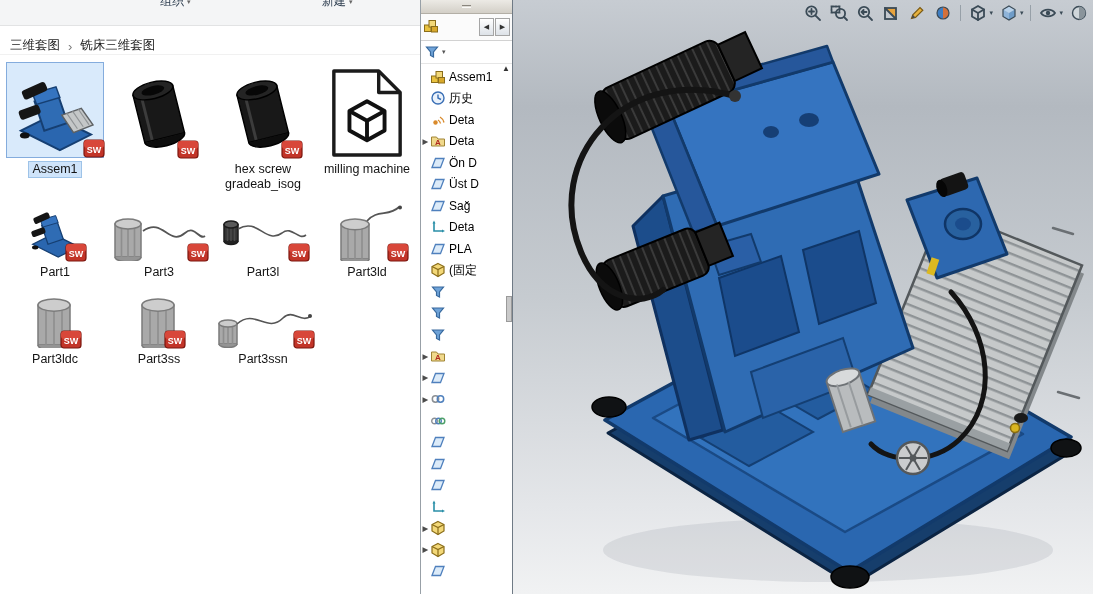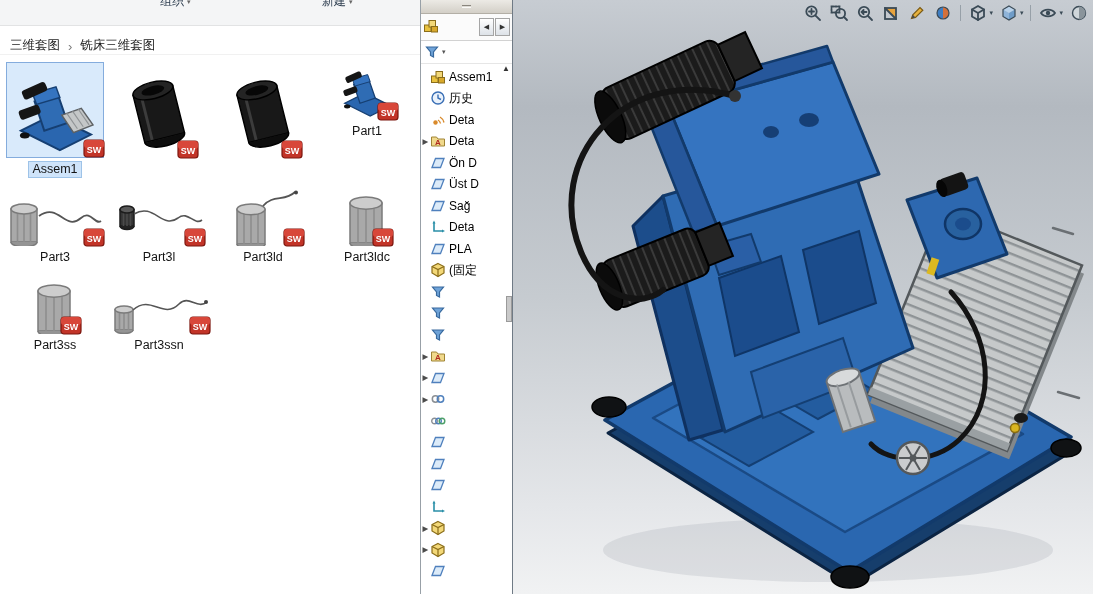--- a/index.html
+++ b/index.html
@@ -128,20 +128,34 @@
               <ellipse cx="39" cy="17" rx="21" ry="8.5" fill="#242424" stroke="#000" stroke-width="1.5"></ellipse>
               <ellipse cx="39" cy="17" rx="12" ry="4.5" fill="#070707"></ellipse>
             </g>
           </svg>
           <span class="sw-badge"><svg width="22" height="20" viewBox="0 0 22 20">
               <rect x="1" y="2" width="20" height="17" rx="3" fill="#c23428" stroke="#7c160e" stroke-width="1.2"></rect>
               <rect x="1" y="2" width="20" height="8" rx="3" fill="#d8473a"></rect>
               <text x="11" y="14.5" font-size="9" font-weight="bold" text-anchor="middle" fill="#fff" font-family="Liberation Sans,sans-serif">SW</text>
             </svg></span>
         </div>
+        <div class="filelabel">hex screw gradeab_isog</div>
+      </div>
+      <div class="cell tall">
+        <div class="thumbbox">
+          <svg width="78" height="90" viewBox="0 0 80 92">
+            <path d="M6,3 H52 L74,25 V89 H6 Z" fill="#fff" stroke="#1b1b1b" stroke-width="3.5" stroke-linejoin="round"></path>
+            <path d="M52,3 V25 H74" fill="none" stroke="#1b1b1b" stroke-width="3.5" stroke-linejoin="round"></path>
+            <g stroke="#111" stroke-width="4" fill="none" stroke-linejoin="round">
+              <path d="M40,34 L58,44 V64 L40,74 L22,64 V44 Z"></path>
+              <path d="M22,44 L40,54 L58,44 M40,54 V74"></path>
+            </g>
+          </svg>
+        </div>
+        <div class="filelabel">milling machine</div>
       </div>
       <div class="cell">
         <div class="thumbbox">
           <svg width="60" height="50" viewBox="0 0 94 78">
             <path d="M12,52 L44,36 L84,56 L52,72 Z" fill="#2a66af" stroke="#163f72" stroke-width="2"></path>
             <path d="M26,22 L50,15 L60,44 L36,52 Z" fill="#2f6cb4" stroke="#163f72" stroke-width="2"></path>
             <path d="M24,14 L48,7 L52,18 L28,25 Z" fill="#3574c0" stroke="#163f72" stroke-width="1.5"></path>
             <g transform="translate(26,11) rotate(-24)">
               <rect x="-13" y="-5" width="26" height="10" rx="3" fill="#151515"></rect>
             </g>

